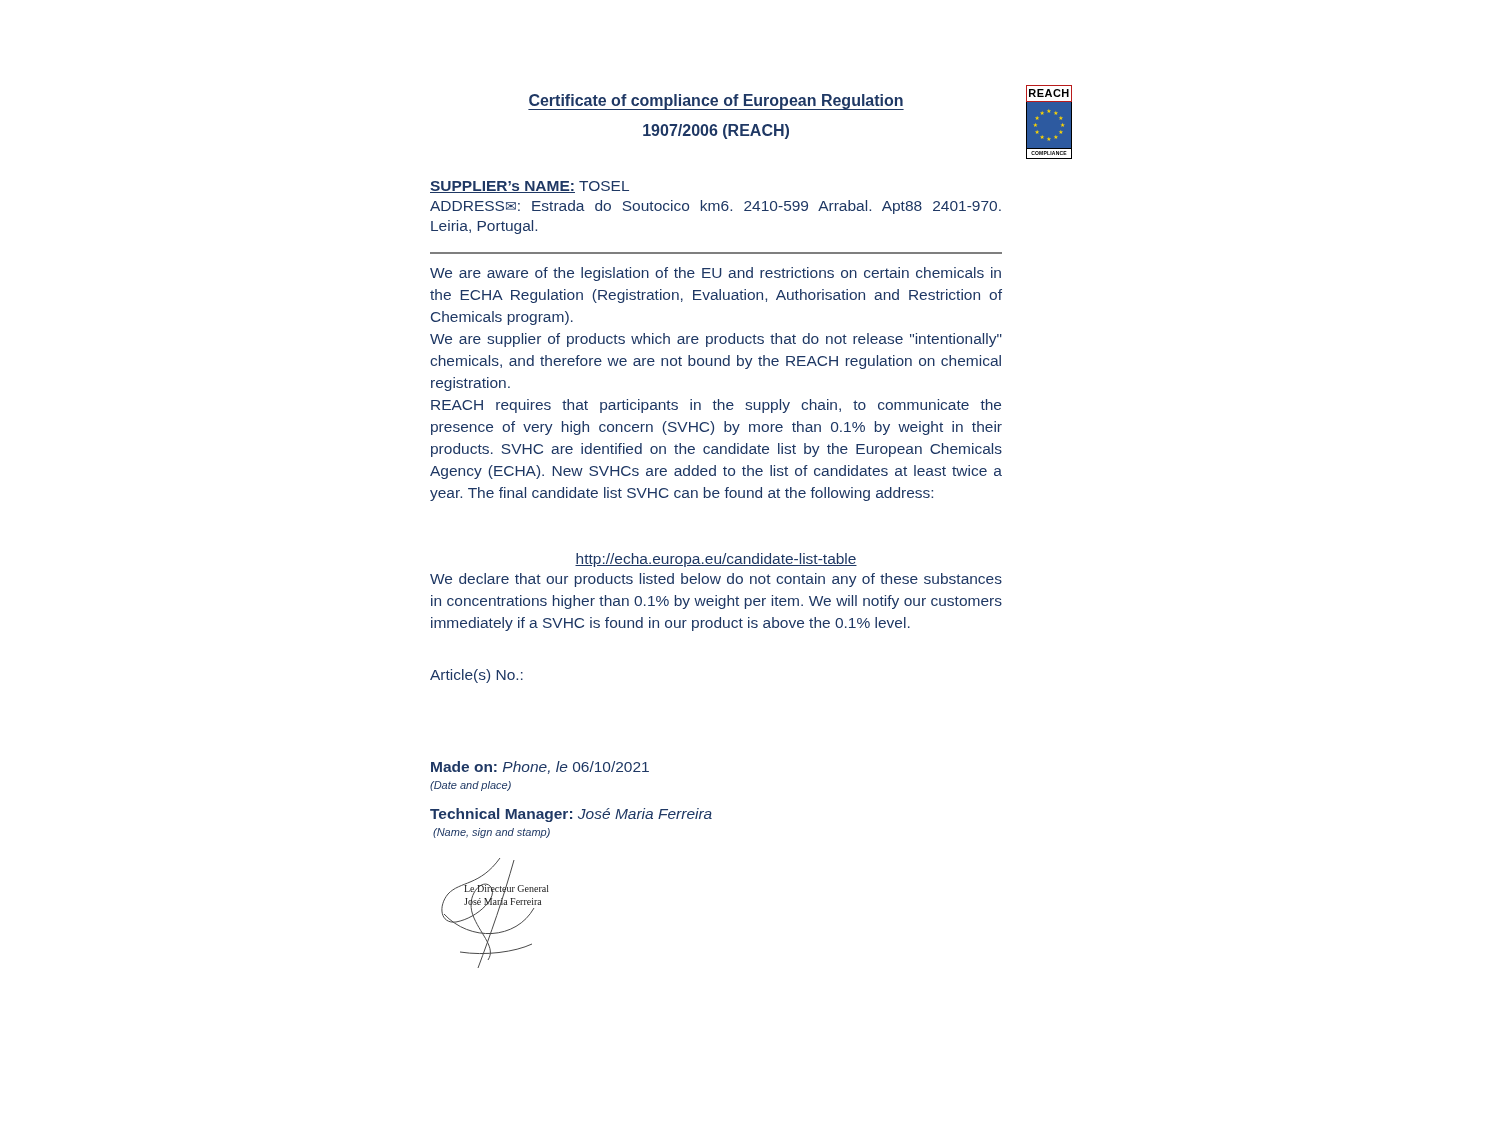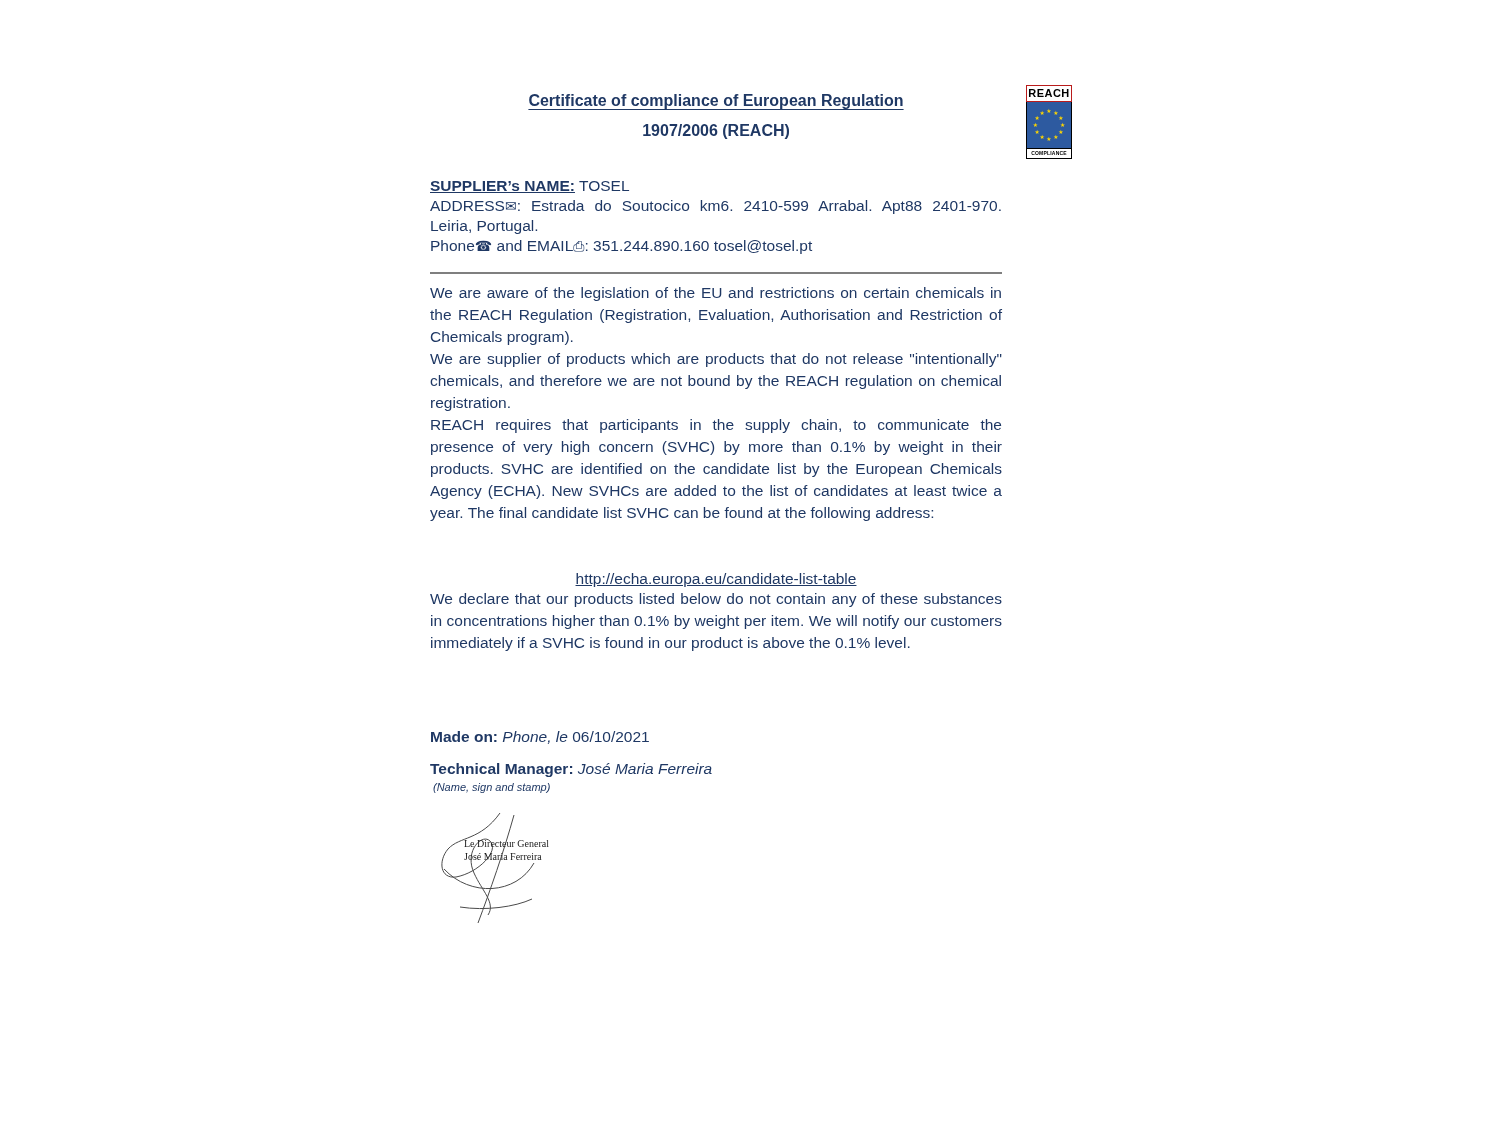--- a/index.html
+++ b/index.html
@@ -151,39 +151,40 @@
 <div class="doc">
 
   <div class="title">
     <div class="u">Certificate of compliance of European Regulation</div>
     <div>1907/2006 (REACH)</div>
   </div>
 
   <div class="supplier">
     <div><span class="lbl-bold">SUPPLIER’s NAME:</span><span> TOSEL</span></div>
     <div><span>ADDRESS</span><span class="icon-inline">✉</span><span>: Estrada do Soutocico km6. 2410-599 Arrabal. Apt88 2401-970. Leiria, Portugal.</span></div>
-    <div><span>Phone</span><span class="icon-inline">☎</span><span> and EMAIL</span><span class="icon-inline">⎙</span><span>: 351.244.890.160 tosel@tosel.pt</span></div>
   </div>
 
   <hr class="rule">
 
-  <p class="body-par par1">We are aware of the legislation of the EU and restrictions on certain chemicals in the REACH Regulation (Registration, Evaluation, Authorisation and Restriction of Chemicals program).</p>
+  <p class="body-par par1">We are aware of the legislation of the EU and restrictions on certain chemicals in the ECHA Regulation (Registration, Evaluation, Authorisation and Restriction of Chemicals program).</p>
 
   <p class="body-par par2">We are supplier of products which are products that do not release "intentionally" chemicals, and therefore we are not bound by the REACH regulation on chemical registration.</p>
 
   <p class="body-par par3">REACH requires that participants in the supply chain, to communicate the presence of very high concern (SVHC) by more than 0.1% by weight in their products. SVHC are identified on the candidate list by the European Chemicals Agency (ECHA). New SVHCs are added to the list of candidates at least twice a year. The final candidate list SVHC can be found at the following address:</p>
 
   <div class="link-line">
     <a>http://echa.europa.eu/candidate-list-table</a>
   </div>
 
   <p class="body-par par4">We declare that our products listed below do not contain any of these substances in concentrations higher than 0.1% by weight per item. We will notify our customers immediately if a SVHC is found in our product is above the 0.1% level.</p>
 
+  <div class="article-line">Article(s) No.:</div>
 
   <div class="made-on"><span class="lbl">Made on:</span><span class="it"> Phone, le</span><span> 06/10/2021</span></div>
+  <div class="caption">(Date and place)</div>
 
   <div class="tech"><span class="lbl">Technical Manager:</span><span class="it"> José Maria Ferreira</span></div>
   <div class="caption caption2">(Name, sign and stamp)</div>
 
   <div class="signature">
     <svg width="150" height="115" viewBox="0 0 150 115">
       <g fill="none" stroke="#4a4a4a" stroke-width="1">
         <path d="M 70,2 C 50,30 30,25 18,38 C 8,50 10,68 26,66 C 48,62 70,40 60,30 C 52,22 34,40 44,62 C 52,80 66,92 58,104"></path>
         <path d="M 84,4 C 74,40 60,80 48,112"></path>
         <path d="M 14,58 C 40,86 86,84 104,52"></path>

